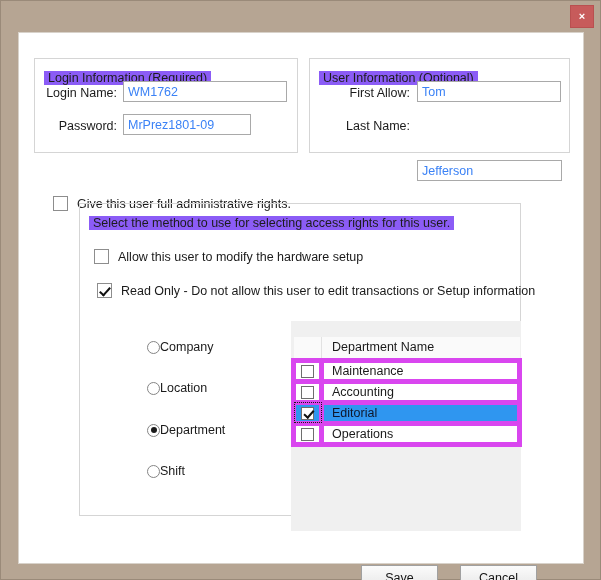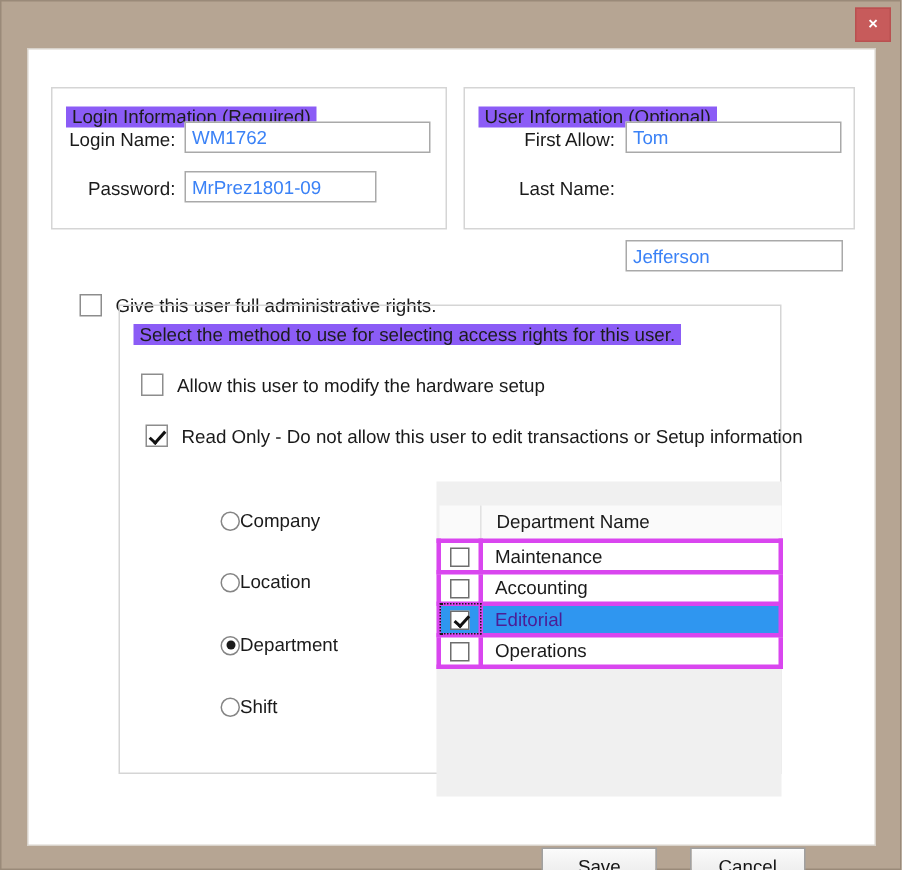--- a/index.html
+++ b/index.html
@@ -197,21 +197,21 @@
   }
   #grid {
     position: absolute;
     left: 0; top: 16px;
     width: 231px;
     border-collapse: collapse;
     table-layout: fixed;
     font-size: 12.5px;
   }
   #grid th, #grid td {
-    border: 3px solid #d946ef;
+    border: 5px solid #d946ef;
     height: 21px;
     padding: 0;
     font-weight: normal;
     text-align: left;
     color: #1a1a1a;
     background: #ffffff;
     box-sizing: border-box;
   }
   #grid th {
     background: #fafafa;
@@ -224,21 +224,21 @@
   #grid th.col-check { width: 28px; }
   #grid th.col-name  { padding-left: 10px; border-left: 1px solid #e2e2e2; }
   #grid td.col-check {
     width: 28px;
     text-align: center;
     vertical-align: middle;
   }
   #grid td.col-name { padding-left: 8px; }
   #grid tr.selected td.col-name {
     background: #2f96f0;
-    color: #4c1d95;
+    color: #0f172a;
   }
   #grid tr.selected td.col-check {
     background: #2f96f0;
     outline: 1px dotted #1a1a1a;
     outline-offset: -1px;
   }
   .grid-cb {
     display: inline-block;
     width: 13px; height: 13px;
     border: 1px solid #6e6e6e;

